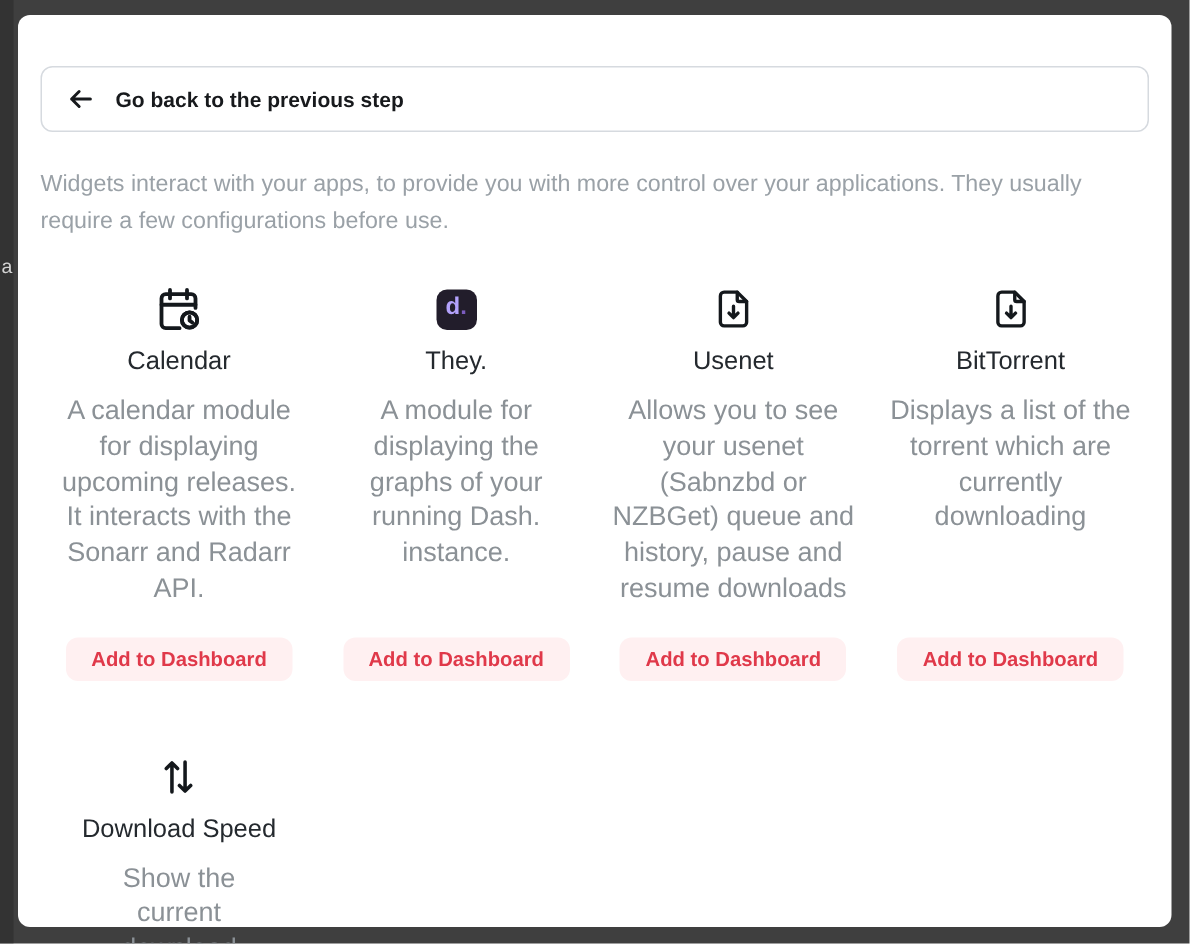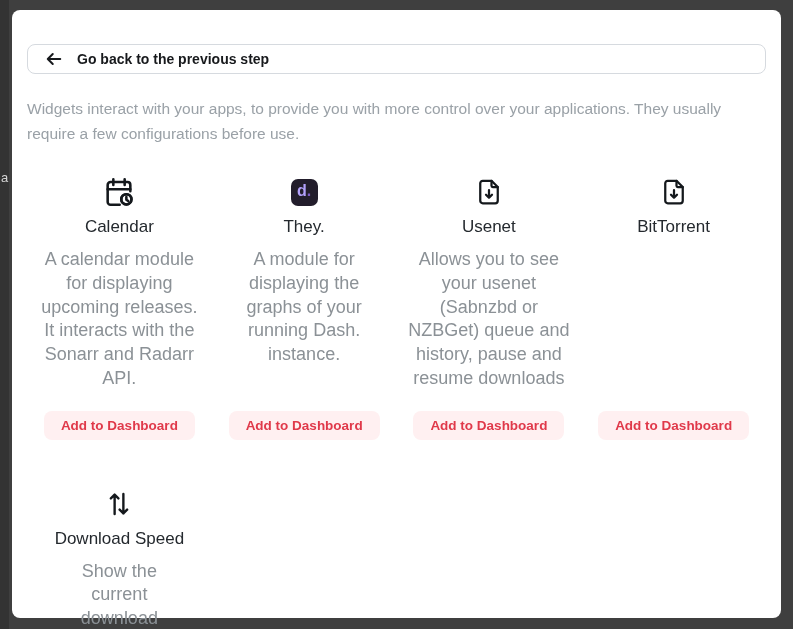--- a/index.html
+++ b/index.html
@@ -29,21 +29,21 @@
     display:flex; align-items:flex-start; justify-content:space-between;
     padding:0 5px 0 1px;
   }
   .modal-title { font-size:16px; font-weight:500; color:#1d2125; }
   .close-button {
     background:none; border:none; cursor:pointer;
     color:#51575d; line-height:0; padding:2px; margin-top:-2px;
   }
   .back-button {
     margin-top:18px;
-    width:100%; height:30px;
+    width:100%; height:44px;
     background:#ffffff;
     border:1px solid #d6dadf;
     border-radius:8px;
     display:flex; align-items:center;
     gap:13px;
     padding:0 16px;
     font-family:inherit;
     font-size:14px; font-weight:700; color:#17191c;
     cursor:pointer;
   }
@@ -159,20 +159,21 @@
 
     <div class="widget-card">
       <span class="widget-icon">
         <svg width="30" height="30" viewBox="0 0 24 24" fill="none" stroke="currentColor" stroke-width="1.8" stroke-linecap="round" stroke-linejoin="round">
           <path d="M14 3v4a1 1 0 0 0 1 1h4"></path>
           <path d="M17 21H7a2 2 0 0 1-2-2V5a2 2 0 0 1 2-2h7l5 5v11a2 2 0 0 1-2 2z"></path>
           <path d="M12 10.5v6M9.6 14.2l2.4 2.4 2.4-2.4"></path>
         </svg>
       </span>
       <div class="widget-title">BitTorrent</div>
+      <div class="widget-desc">Displays a list of the torrent which are currently downloading</div>
       <button class="add-button">Add to Dashboard</button>
     </div>
 
     <div class="widget-card">
       <span class="widget-icon">
         <svg width="30" height="30" viewBox="0 0 24 24" fill="none" stroke="currentColor" stroke-width="1.9" stroke-linecap="round" stroke-linejoin="round">
           <path d="M8.5 20V4.5M5.5 7.5l3-3 3 3"></path>
           <path d="M15.5 4v15.5M12.5 16.5l3 3 3-3"></path>
         </svg>
       </span>

